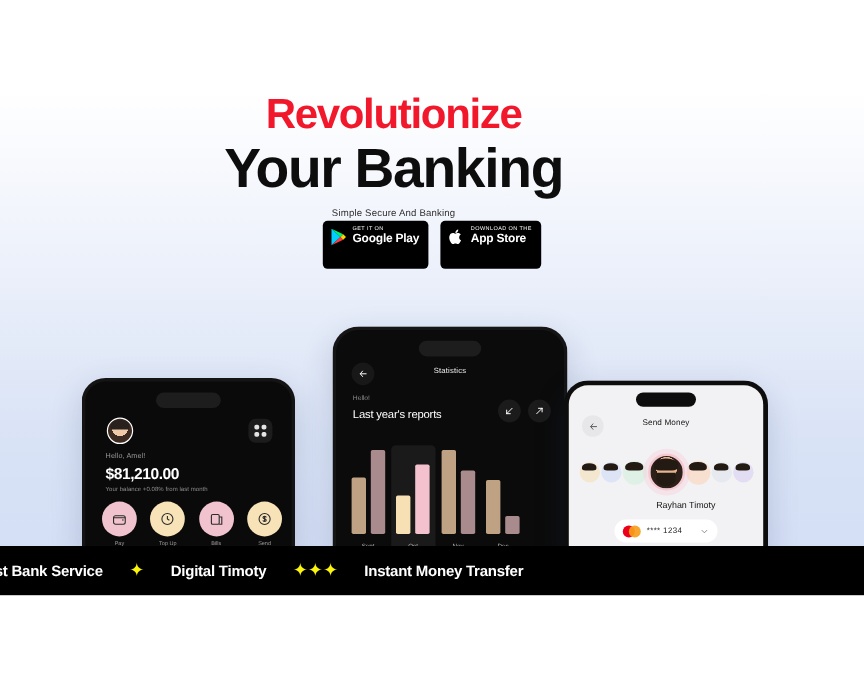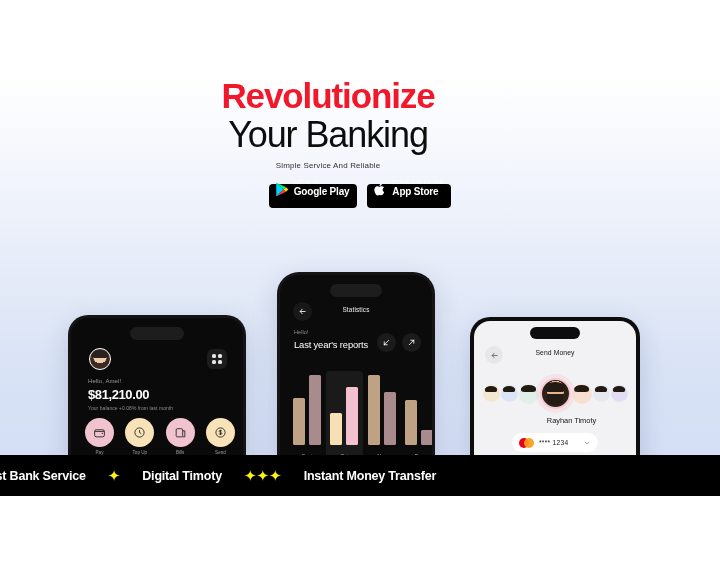--- a/index.html
+++ b/index.html
@@ -95,22 +95,22 @@
     z-index: 20;
   }
   .headline .l1 {
     font-size: 35px;
     font-weight: 700;
     color: #f2182c;
     letter-spacing: -1.1px;
     line-height: 1.03;
   }
   .headline .l2 {
-    font-size: 36px;
-    font-weight: 400;
+    font-size: 46px;
+    font-weight: 700;
     color: #0d0d0d;
     letter-spacing: -1.1px;
     line-height: 1.15;
   }
   .headline .sub {
     margin-top: 6px;
     font-size: 8px;
     color: #2f2f2f;
     letter-spacing: 0.15px;
   }
@@ -119,21 +119,21 @@
   .badges {
     position: absolute;
     left: 0; top: 184px;
     width: 720px;
     display: flex;
     justify-content: center;
     gap: 10px;
     z-index: 20;
   }
   .badge {
-    height: 24px;
+    height: 40px;
     background: #000000;
     border-radius: 4px;
     display: flex;
     align-items: center;
     padding: 0 8px 14px 6px;
     gap: 5px;
     cursor: pointer;
   }
   .badge .bicon { width: 14px; height: 15px; flex: none; display:block; }
   .badge .btext { display: flex; flex-direction: column; line-height: 1; }
@@ -218,21 +218,21 @@
     position: absolute; left: 14px; top: 132px;
     width: 150px; display: flex; justify-content: space-between;
   }
   .lp-labels span {
     width: 29px; text-align: center; font-size: 4.6px; color: #9b9b9b;
   }
 
   
   #phone-center {
     left: 277px; top: 272px;
-    width: 158px; height: 191px;
+    width: 196px; height: 191px;
     background: #0b0b0b;
     border-radius: 22px 22px 0 0;
     border: 3px solid #151515;
     border-bottom: none;
   }
   #phone-center .notch { top: 9px; width: 52px; height: 13px; }
   .cp-back {
     position: absolute; left: 13px; top: 27px;
     width: 19px; height: 19px; border-radius: 50%;
     background: #181818;
@@ -399,21 +399,21 @@
 <body>
 
 <div class="page">
 
   <div class="hero">
 
 
     <div class="headline">
       <div class="l1">Revolutionize</div>
       <div class="l2">Your Banking</div>
-      <div class="sub">Simple Service And Reliable</div>
+      <div class="sub">Simple Secure And Banking</div>
     </div>
 
     <div class="badges">
       <div class="badge">
         <svg class="bicon" viewBox="0 0 24 26">
           <path d="M2 1 L15 13 L2 25 Z" fill="#00d0ff"></path>
           <path d="M2 1 L15 13 L19 9 Z" fill="#00f076"></path>
           <path d="M2 25 L15 13 L19 17 Z" fill="#ff3a44"></path>
           <path d="M19 9 L23 13 L19 17 L15 13 Z" fill="#ffd500"></path>
         </svg>

